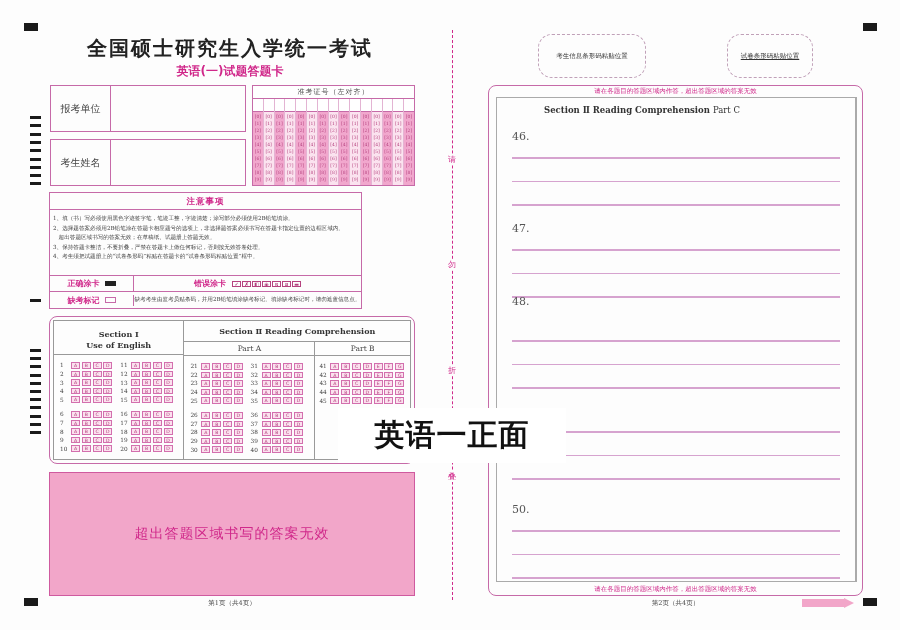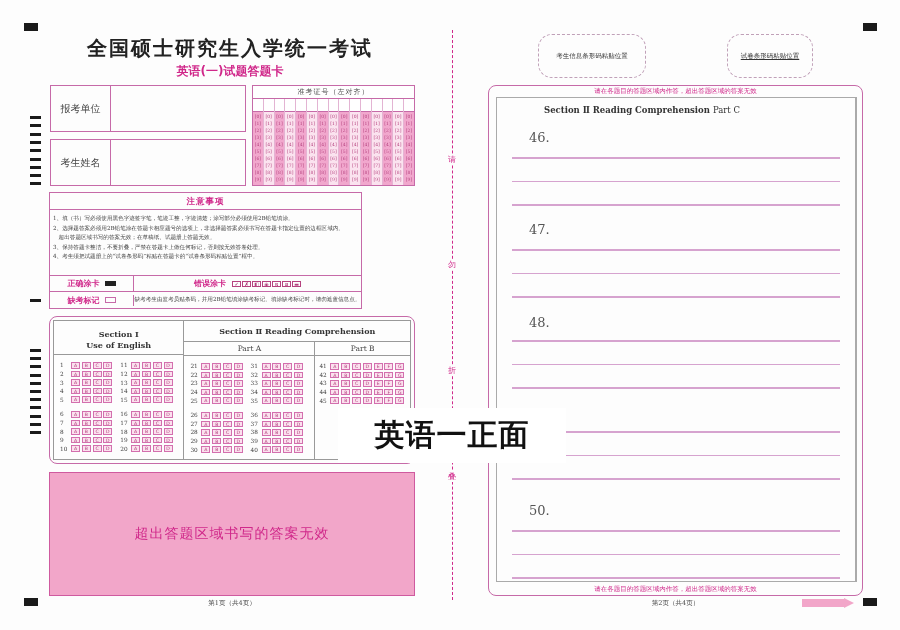--- a/index.html
+++ b/index.html
@@ -70,21 +70,21 @@
   #fold { left: 452px; top: 30px; width: 0; height: 570px; border-left: 1px dashed #d0288a; }
   .foldch { position: absolute; left: 446px; width: 12px; background: #fdfdfd; font-size: 8px; color: #d0288a; text-align: center; font-family: "DejaVu Sans", sans-serif; }
 
   
   .barcode { top: 34px; height: 44px; border: 1px dashed #c0a0b8; border-radius: 14px; display: flex; align-items: center; justify-content: center; font-size: 6.5px; color: #333; font-family: "DejaVu Sans", sans-serif; }
   #rframe { left: 488px; top: 85px; width: 375px; height: 511px; border: 1.5px solid #c66aa8; border-radius: 8px; }
   .rnote { position: absolute; left: 0; width: 100%; text-align: center; font-size: 6.5px; color: #d0288a; font-family: "DejaVu Sans", sans-serif; }
   #rinner { left: 496px; top: 97px; width: 361px; height: 485px; border: 1px solid #aaa; border-right: 2px solid #aaa; }
   #rsec { left: 512px; top: 105px; font-size: 8.5px; font-weight: bold; color: #333; padding-left: 32px; }
   #rsec span { font-weight: normal; }
-  .qlabel { position: absolute; left: 512px; font-size: 13px; color: #555; margin-left: 17px; }
+  .qlabel { position: absolute; left: 512px; font-size: 11px; color: #555; }
   .line { position: absolute; left: 512px; width: 328px; height: 1.5px; background: #d6a3cf; }
 
   #overlay { left: 338px; top: 408px; width: 228px; height: 55px; background: #fff; display: flex; align-items: center; justify-content: center; font-family: "DejaVu Sans", sans-serif; font-weight: bold; font-size: 30px; color: #111; letter-spacing: 1px; }
 
   #arrow { left: 802px; top: 598px; width: 52px; height: 10px; }
 </style>
 </head>
 <body>
 
 <div class="mark" style="left:24px;top:23px;width:14px;height:8px;"></div>
@@ -801,21 +801,21 @@
 <div class="abs" id="rsec"><b>Section Ⅱ Reading Comprehension</b> <span>Part C</span></div>
 <div id="rlines">
     <div class="qlabel" style="top: 130px;">46.</div>
     <div class="line" style="top: 157px;"></div>
     <div class="line" style="top: 180.5px;"></div>
     <div class="line" style="top: 204px;"></div>
     <div class="qlabel" style="top: 222px;">47.</div>
     <div class="line" style="top: 249px;"></div>
     <div class="line" style="top: 272.5px;"></div>
     <div class="line" style="top: 296px;"></div>
-    <div class="qlabel" style="top: 315px;">48.</div>
+    <div class="qlabel" style="top: 295px;">48.</div>
     <div class="line" style="top: 340px;"></div>
     <div class="line" style="top: 363.5px;"></div>
     <div class="line" style="top: 387px;"></div>
     <div class="qlabel" style="top: 404px;"></div>
     <div class="line" style="top: 431px;"></div>
     <div class="line" style="top: 454.5px;"></div>
     <div class="line" style="top: 478px;"></div>
     <div class="qlabel" style="top: 503px;">50.</div>
     <div class="line" style="top: 530px;"></div>
     <div class="line" style="top: 553.5px;"></div>

